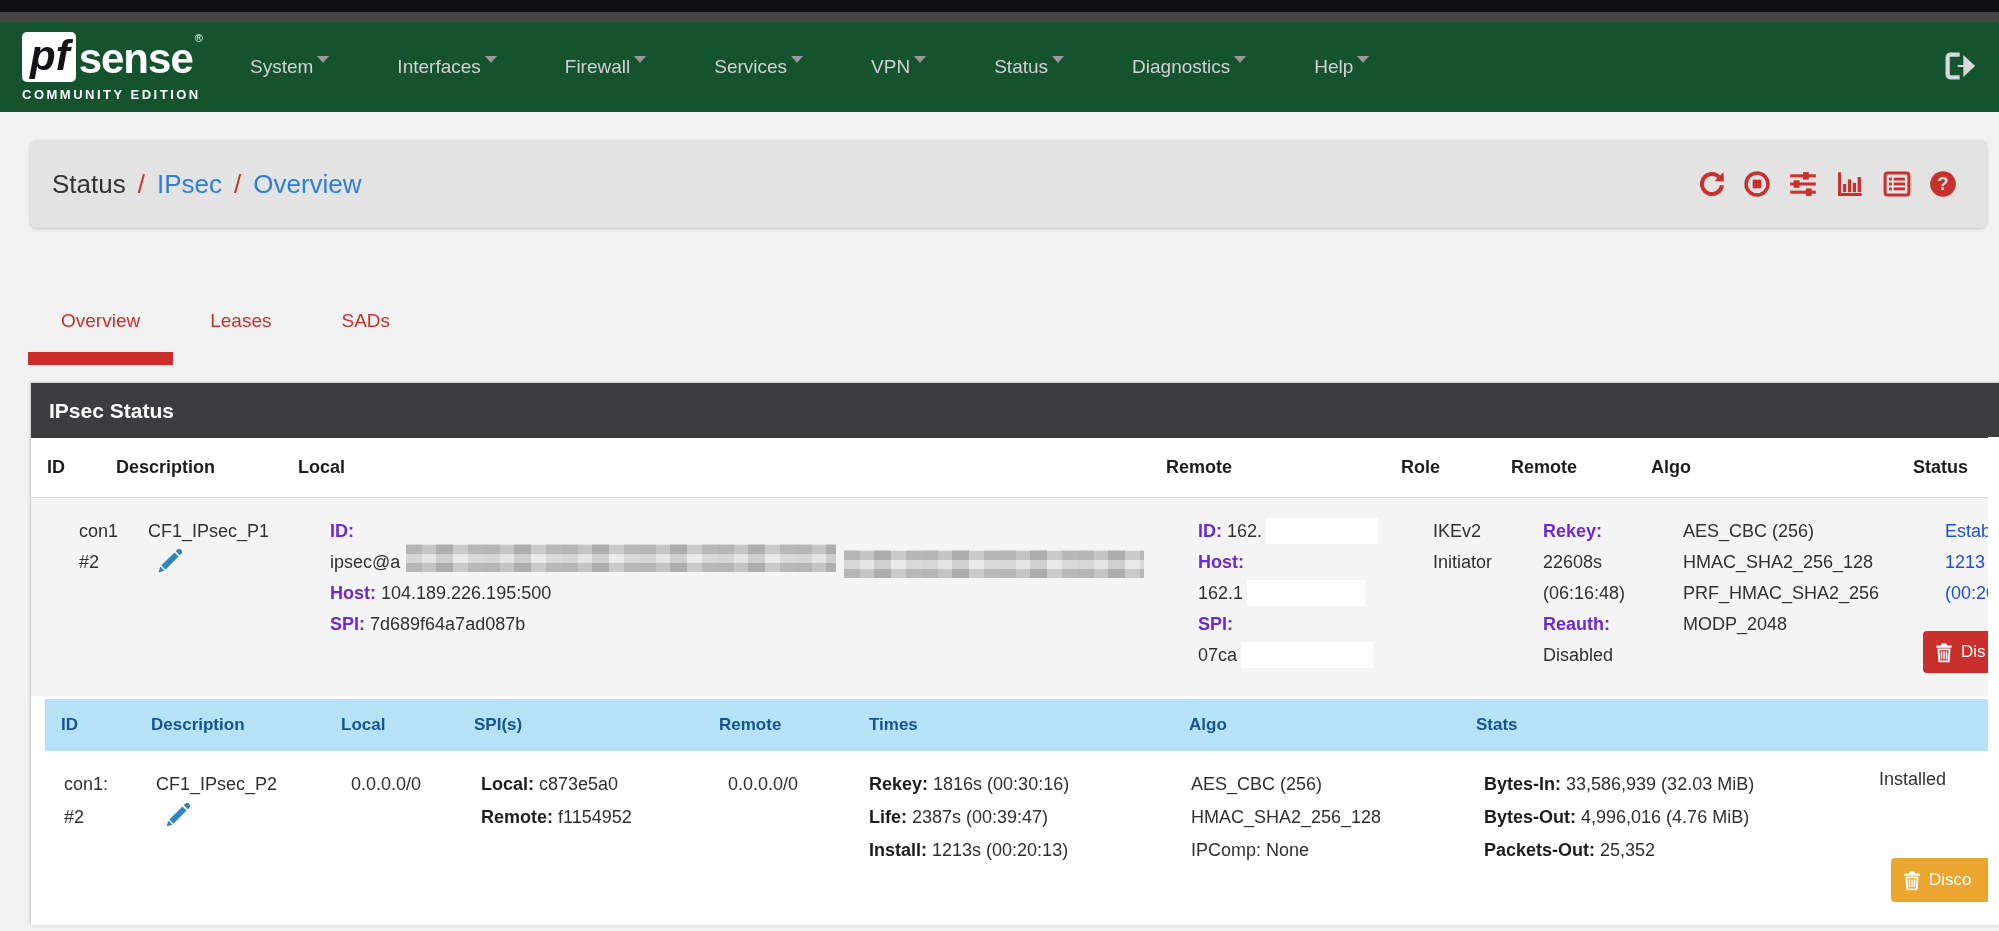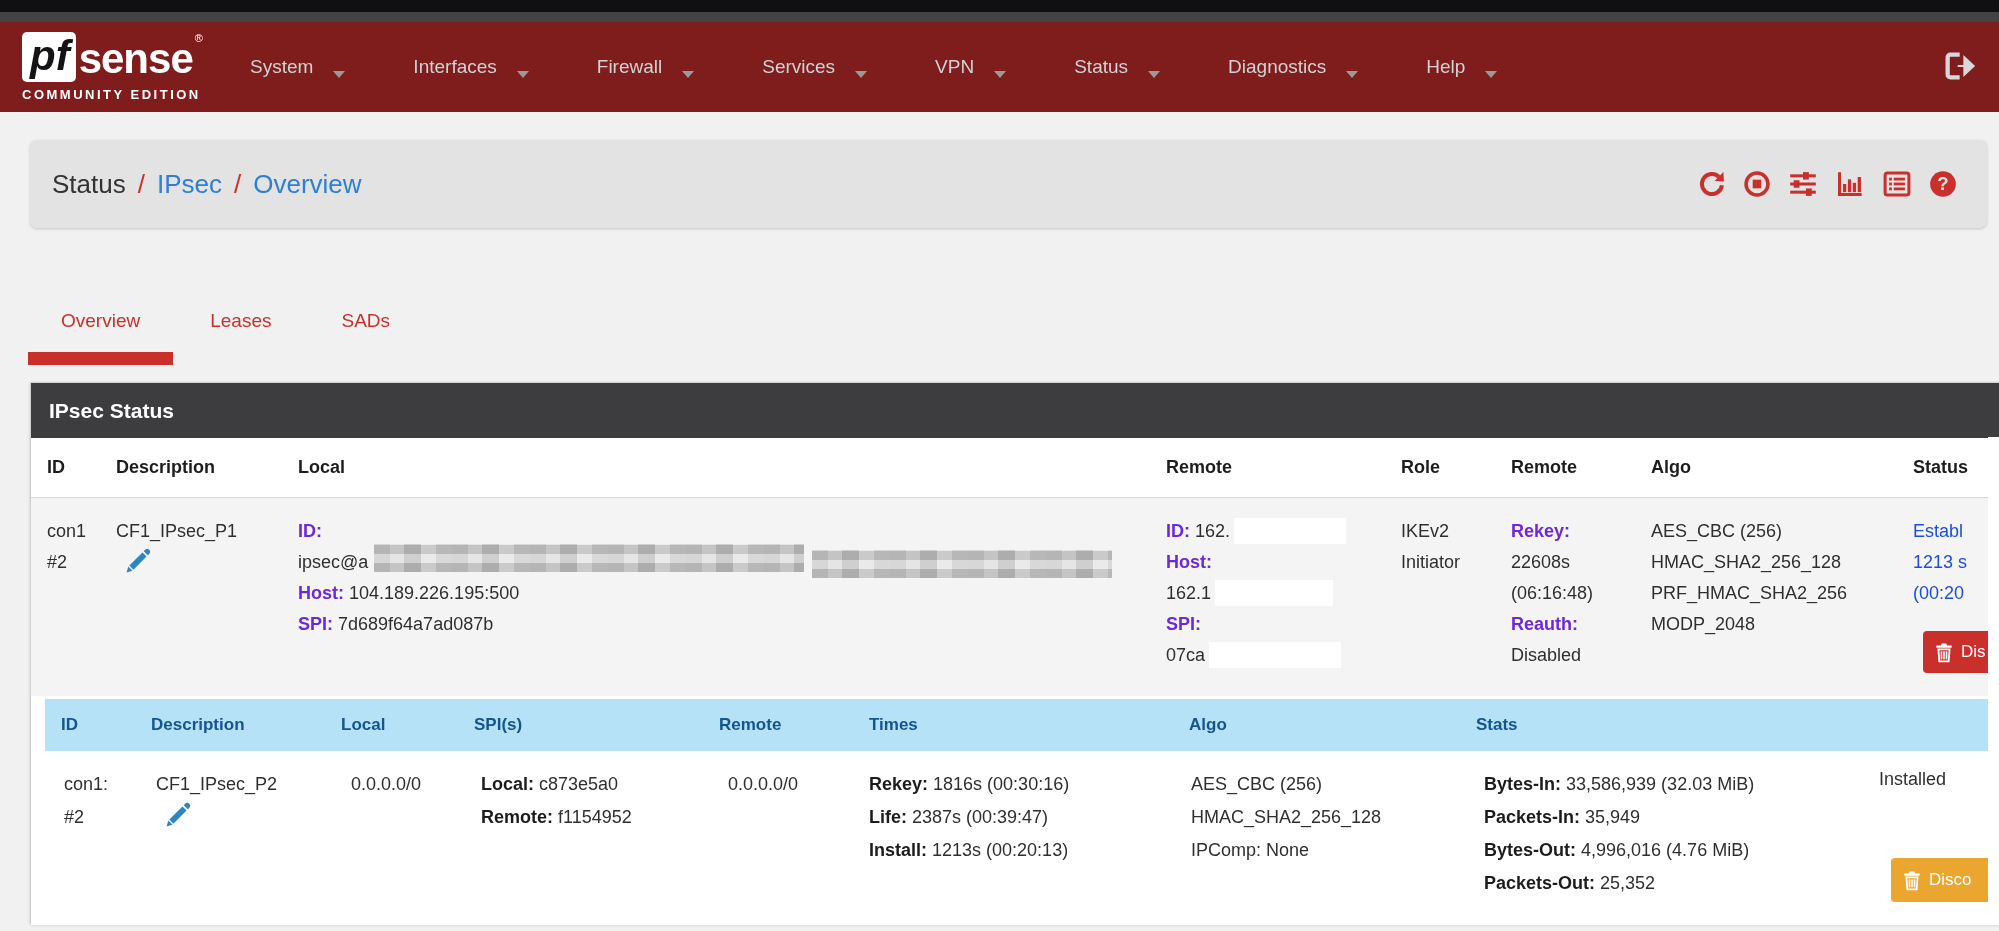--- a/index.html
+++ b/index.html
@@ -3,30 +3,30 @@
 <meta charset="utf-8">
 <style>
   html,body{margin:0;padding:0;}
   body{width:1999px;height:931px;overflow:hidden;background:#f1f1f1;
        font-family:"Liberation Sans",sans-serif;-webkit-font-smoothing:antialiased;}
   .viewport{position:relative;width:1999px;height:931px;overflow:hidden;}
 
   
   .top-black{position:absolute;left:0;top:0;width:100%;height:12px;background:#101012;}
   .top-gray{position:absolute;left:0;top:12px;width:100%;height:10px;background:#434345;}
-  .navbar{position:absolute;left:0;top:22px;width:100%;height:90px;background:#7f1d1d;}
+  .navbar{position:absolute;left:0;top:22px;width:100%;height:90px;background:#14532d;}
   .brand{position:absolute;left:22px;top:8px;cursor:pointer;}
   .brand-row{display:flex;align-items:flex-end;height:52px;}
   .pf-box{background:#fff;border-radius:5px;padding:2px 6px 4px 8px;display:inline-block;}
   .pf{font-style:italic;font-weight:bold;font-size:42px;line-height:44px;color:#141416;}
   .sense{font-weight:bold;font-size:42px;line-height:46px;color:#fff;margin-left:3px;letter-spacing:-1px;}
   .reg{color:#fff;font-size:11px;margin-left:2px;align-self:flex-start;margin-top:2px;}
   .brand-sub{color:#fff;font-weight:bold;font-size:13px;letter-spacing:2.5px;margin-top:5px;}
   .menu{position:absolute;left:250px;top:0;height:90px;display:flex;align-items:center;gap:68px;}
-  .menu-item{color:#d2d2d4;font-size:19px;display:flex;align-items:flex-end;gap:20px;cursor:pointer;white-space:nowrap;}
+  .menu-item{color:#d2d2d4;font-size:19px;display:flex;align-items:flex-start;gap:4px;cursor:pointer;white-space:nowrap;}
   .caret{width:0;height:0;border-left:6px solid transparent;border-right:6px solid transparent;border-top:7px solid #9a9a9c;display:inline-block;}
   .logout{position:absolute;right:22px;top:29px;color:#d8d8da;cursor:pointer;}
 
   
   .breadcrumb-panel{position:absolute;left:30px;top:140px;width:1957px;height:88px;background:#e3e3e3;
                     border-radius:7px;box-shadow:0 1px 3px rgba(0,0,0,.18);}
   .crumbs{position:absolute;left:22px;top:0;height:88px;display:flex;align-items:center;gap:12px;font-size:26px;}
   .crumb-text{color:#333;}
   .sep{color:#c9302c;}
   .crumb-link{color:#2d7fd3;cursor:pointer;text-decoration:none;}
@@ -41,21 +41,21 @@
   
   .panel{position:absolute;left:30px;top:382px;width:2130px;height:542px;background:#fff;
          border:1px solid #d0d0d0;box-sizing:border-box;box-shadow:0 1px 3px rgba(0,0,0,.15);}
   .panel-heading{position:absolute;left:0;top:0;width:100%;height:55px;background:#3d3d3f;color:#fff;
                  font-weight:bold;font-size:21px;line-height:55px;padding-left:18px;box-sizing:border-box;}
   .thead-main{position:absolute;left:0;top:55px;width:100%;height:60px;background:#fff;border-bottom:1px solid #d6d6d6;box-sizing:border-box;}
   .th{position:absolute;top:0;line-height:58px;font-weight:bold;font-size:18px;color:#1d1d1d;white-space:nowrap;}
 
   .row-ike{position:absolute;left:0;top:115px;width:100%;height:198px;background:#f4f4f4;font-size:18px;color:#2f2f2f;}
   .col{position:absolute;top:18px;white-space:nowrap;}
-  .line{height:31px;line-height:31px;white-space:nowrap;}
+  .line{height:31px;line-height:31px;white-space:nowrap;margin-left:32px;}
   .line b{color:#6d28d9;}
 
   .mosaic{display:inline-block;height:28px;vertical-align:-8px;border-radius:1px;
     background-image:
       repeating-linear-gradient(0deg, rgba(90,90,90,.18) 0 9px, rgba(255,255,255,.25) 9px 18px),
       repeating-linear-gradient(90deg,#c9c9c9 0 16px,#dcdcdc 16px 30px,#bfbfbf 30px 47px,#e3e3e3 47px 62px,#cccccc 62px 78px);}
   .m1{width:430px;transform:translateY(-4px);margin-left:6px;}
   .m2{width:300px;transform:translateY(2px);margin-left:8px;}
   .redact{display:inline-block;height:26px;background:#fff;vertical-align:-7px;margin-left:4px;}
 
@@ -330,21 +330,20 @@
           <div class="cline"><b>Life:</b> <span>2387s (00:39:47)</span></div>
           <div class="cline"><b>Install:</b> <span>1213s (00:20:13)</span></div>
         </div>
         <div class="ccol" style="left:1146px">
           <div class="cline">AES_CBC (256)</div>
           <div class="cline">HMAC_SHA2_256_128</div>
           <div class="cline">IPComp: None</div>
         </div>
         <div class="ccol" style="left:1439px">
           <div class="cline"><b>Bytes-In:</b> <span>33,586,939 (32.03 MiB)</span></div>
-          <div class="cline"><b>Packets-In:</b> <span>35,949</span></div>
           <div class="cline"><b>Bytes-Out:</b> <span>4,996,016 (4.76 MiB)</span></div>
           <div class="cline"><b>Packets-Out:</b> <span>25,352</span></div>
         </div>
         <div class="ccol" style="left:1834px;top:7px">
           <div class="cline">Installed</div>
         </div>
         <button class="btn btn-warning">
           <span style="display:flex;">
             <svg width="18" height="21" viewBox="0 0 20 22">
                 <path d="M7.5 1 h5 l1 2.2 H18.5 v2.6 H1.5 V3.2 H6.5 z" fill="currentColor"></path>

